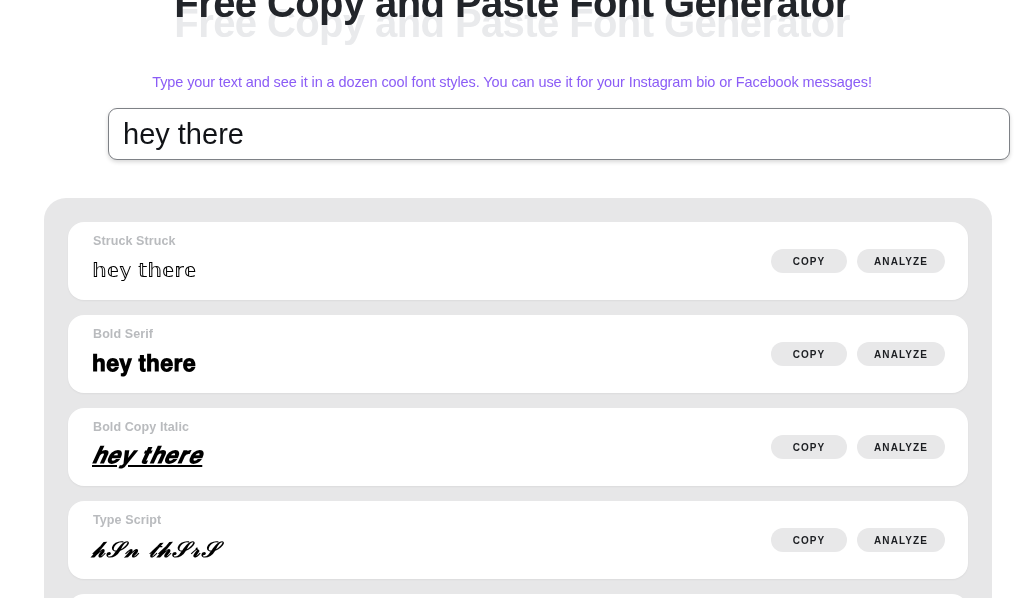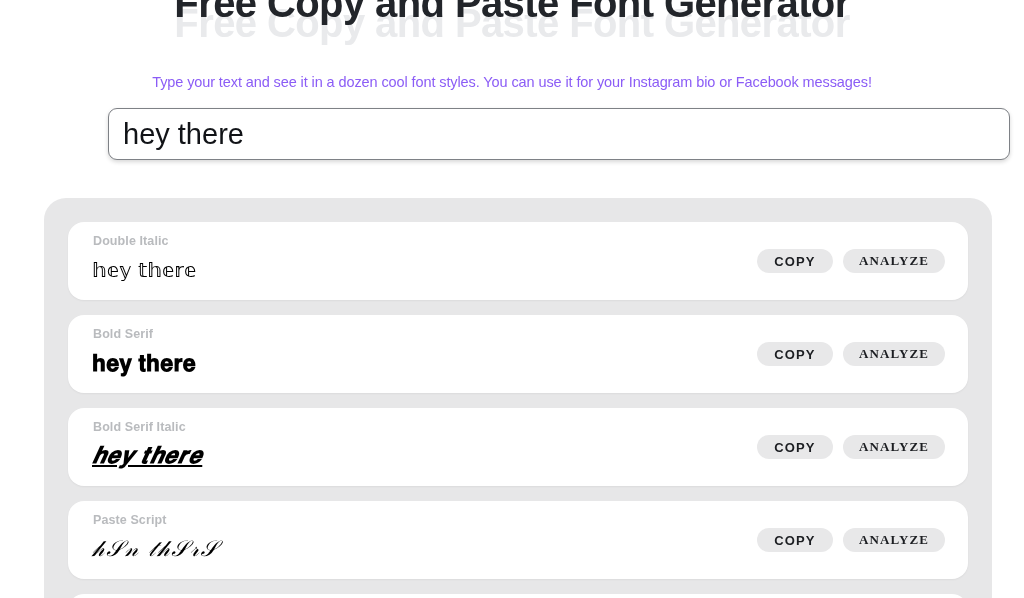--- a/index.html
+++ b/index.html
@@ -157,30 +157,30 @@
   .pill-btn {
     display: inline-flex;
     align-items: center;
     justify-content: center;
     height: 24px;
     padding: 0 16px;
     background: #e8e8e9;
     border: none;
     border-radius: 12px;
     font-family: "Liberation Sans", sans-serif;
-    font-size: 13px;
+    font-size: 10px;
     font-weight: 700;
     letter-spacing: 1.1px;
     color: #1c1e22;
     cursor: pointer;
     white-space: nowrap;
   }
 
   .btn-copy { min-width: 76px; }
-  .btn-analyze { min-width: 88px; font-family: Liberation Serif, serif; }
+  .btn-analyze { min-width: 88px; }
 
   
   .style-double-struck {
     font-family: "DejaVu Sans", sans-serif;
     font-size: 20px;
     letter-spacing: 0px;
   }
   .style-bold-serif {
     font-family: Liberation Sans, sans-serif;
     font-weight: 700;
@@ -189,21 +189,21 @@
   .style-bold-serif-italic {
     font-family: "Liberation Serif", serif;
     font-weight: 700;
     font-style: italic;
     font-size: 23px;
     letter-spacing: 0.5px;
     text-decoration: underline;
   }
   .style-bold-script {
     font-family: "DejaVu Serif", serif;
-    font-weight: 400;
+    font-weight: 700;
     font-style: italic;
     font-size: 22px;
     letter-spacing: 1.5px;
   }
   .style-plain {
     font-family: "Liberation Sans", sans-serif;
     font-size: 21px;
   }
 </style>
 </head>
@@ -219,48 +219,48 @@
     <p class="subtitle">Type your text and see it in a dozen cool font styles. You can use it for your Instagram bio or Facebook messages!</p>
   </div>
 
   <div class="input-row">
     <input class="text-input" type="text" value="hey there" style="">
   </div>
 
   <div class="results-shell">
 
     <div class="result-card">
-      <div class="card-label">Double Italic</div>
+      <div class="card-label">Struck Struck</div>
       <div class="card-sample style-double-struck">𝕙𝕖𝕪 𝕥𝕙𝕖𝕣𝕖</div>
       <div class="card-actions">
         <button class="pill-btn btn-copy">COPY</button>
         <button class="pill-btn btn-analyze">ANALYZE</button>
       </div>
     </div>
 
     <div class="result-card">
       <div class="card-label">Bold Serif</div>
       <div class="card-sample style-bold-serif">𝐡𝐞𝐲 𝐭𝐡𝐞𝐫𝐞</div>
       <div class="card-actions">
         <button class="pill-btn btn-copy">COPY</button>
         <button class="pill-btn btn-analyze">ANALYZE</button>
       </div>
     </div>
 
     <div class="result-card">
-      <div class="card-label">Bold Serif Italic</div>
+      <div class="card-label">Bold Copy Italic</div>
       <div class="card-sample style-bold-serif-italic">𝒉𝒆𝒚 𝒕𝒉𝒆𝒓𝒆</div>
       <div class="card-actions">
         <button class="pill-btn btn-copy">COPY</button>
         <button class="pill-btn btn-analyze">ANALYZE</button>
       </div>
     </div>
 
     <div class="result-card">
-      <div class="card-label">Paste Script</div>
+      <div class="card-label">Type Script</div>
       <div class="card-sample style-bold-script">𝒽𝒮𝓃 𝓉𝒽𝒮𝓇𝒮</div>
       <div class="card-actions">
         <button class="pill-btn btn-copy">COPY</button>
         <button class="pill-btn btn-analyze">ANALYZE</button>
       </div>
     </div>
 
     <div class="result-card">
       <div class="card-label"></div>
       <div class="card-sample style-plain"></div>

